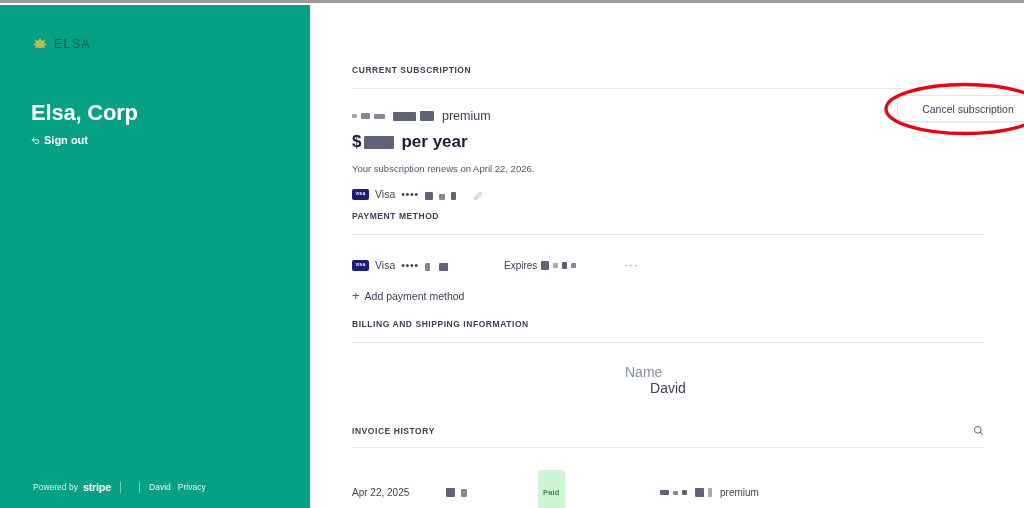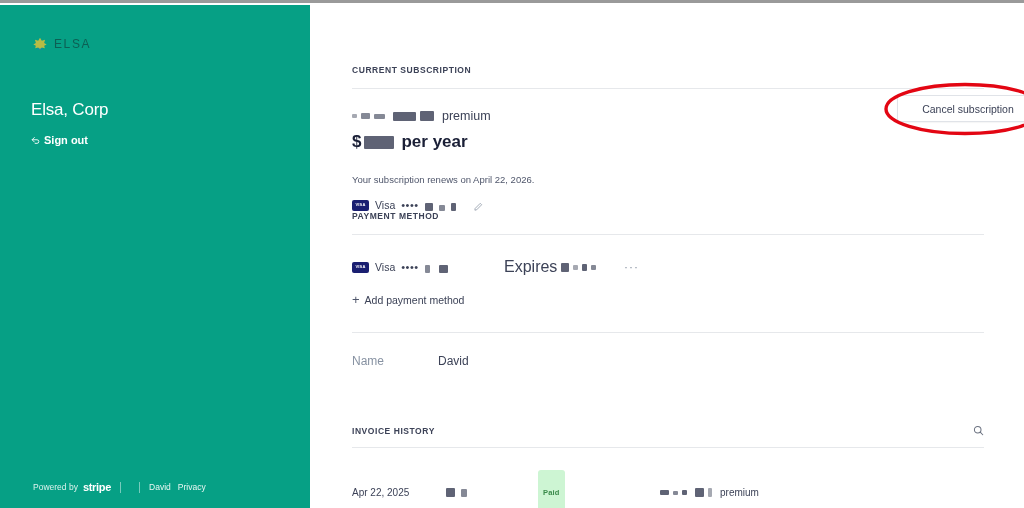--- a/index.html
+++ b/index.html
@@ -26,21 +26,21 @@
     position:absolute; top:30px; left:31px;
     display:flex; align-items:center; gap:5px;
   }
   .logo-mark { width:18px; height:18px; display:block; }
   .logo-text {
     font-size:12px; letter-spacing:1.6px; color:#0d5f54;
     font-weight:400;
   }
   .org-title {
     position:absolute; top:95px; left:31px;
-    font-size:17px; font-weight:normal; letter-spacing:-0.2px;
+    font-size:22px; font-weight:bold; letter-spacing:-0.2px;
     color:#ffffff;
   }
   .signout {
     position:absolute; top:129px; left:31px;
     display:flex; align-items:center; gap:4px;
     font-size:11px; font-weight:bold; color:#ffffff;
     cursor:pointer;
   }
   .signout svg { display:block; }
 
@@ -114,21 +114,21 @@
   .dots { letter-spacing:.5px; font-size:11px; }
 
   .icon-btn { cursor:pointer; display:inline-flex; align-items:center; }
 
   .link-action {
     display:flex; align-items:center; gap:5px;
     font-size:10.5px; color:#3c4257; cursor:pointer;
   }
   .link-action .plus { font-size:13px; color:#4f566b; line-height:1; }
 
-  .kv-row { display:flex; align-items:center; font-size:12px; }
+  .kv-row { display:flex; align-items:center; font-size:14px;flex-direction:column; }
   .kv-label { width:86px; color:#8792a2; }
   .kv-value { color:#3c4257; }
 
   .cancel-btn {
     position:absolute; top:92px; left:545px;
     width:142px; height:27px;
     border:1px solid #e0e3e8; border-radius:3px;
     background:#ffffff; color:#3c4257;
     font-size:10.5px; font-family:"Liberation Sans", sans-serif;
     cursor:pointer;
@@ -205,21 +205,21 @@
           <span class="redact" style="width:14px;height:10px;"></span>
           <span style="margin-left:4px;">premium</span>
         </div>
 
         <div class="price-line" style="margin-top:9px;">
           <span>$</span>
           <span class="redact" style="width:30px;height:13px;"></span>
           <span style="margin-left:4px;">per year</span>
         </div>
 
-        <div class="renew" style="margin-top:22px;">Your subscription renews on April 22, 2026.</div>
+        <div class="renew" style="margin-top:11px;">Your subscription renews on April 22, 2026.</div>
 
         <div class="card-row" style="margin-top:14px;">
           <span class="visa-badge"></span>
           <span>Visa</span>
           <span class="dots">••••</span>
           <span class="redact" style="width:8px;height:8px;"></span>
           <span class="redact mid" style="width:6px;height:6px;"></span>
           <span class="redact" style="width:5px;height:8px;"></span>
           <span class="icon-btn" style="margin-left:12px;">
             <svg width="9" height="9" viewBox="0 0 12 12">
@@ -234,37 +234,38 @@
         <div class="rule" style="margin-top:13px;"></div>
 
         <div style="display:flex; align-items:center; margin-top:23px;">
           <div class="card-row" style="width:152px;">
             <span class="visa-badge"></span>
             <span>Visa</span>
             <span class="dots">••••</span>
             <span class="redact mid" style="width:5px;height:8px;"></span>
             <span class="redact" style="width:9px;height:8px;margin-left:3px;"></span>
           </div>
-          <div style="display:flex; align-items:center; gap:4px; font-size:16px; color:#3c4257; width:120px;">
+          <div style="display:flex; align-items:center; gap:4px; font-size:10px; color:#3c4257; width:120px;">
             <span>Expires</span>
             <span class="redact" style="width:8px;height:9px;"></span>
             <span class="redact light" style="width:5px;height:5px;"></span>
             <span class="redact" style="width:5px;height:7px;"></span>
             <span class="redact mid" style="width:5px;height:5px;"></span>
           </div>
           <span style="font-size:12px; color:#8792a2; letter-spacing:1px; cursor:pointer;">···</span>
         </div>
 
         <div class="link-action" style="margin-top:17px;">
           <span class="plus">+</span>
           <span>Add payment method</span>
         </div>
       </div>
 
       <div style="position:absolute; top:316px; left:0; width:632px;">
+        <div class="section-head">BILLING AND SHIPPING INFORMATION</div>
         <div class="rule" style="margin-top:13px;"></div>
 
         <div class="kv-row" style="margin-top:21px;">
           <span class="kv-label">Name</span>
           <span class="kv-value">David</span>
         </div>
 
       </div>
 
       <div style="position:absolute; top:422px; left:0; width:632px;">

